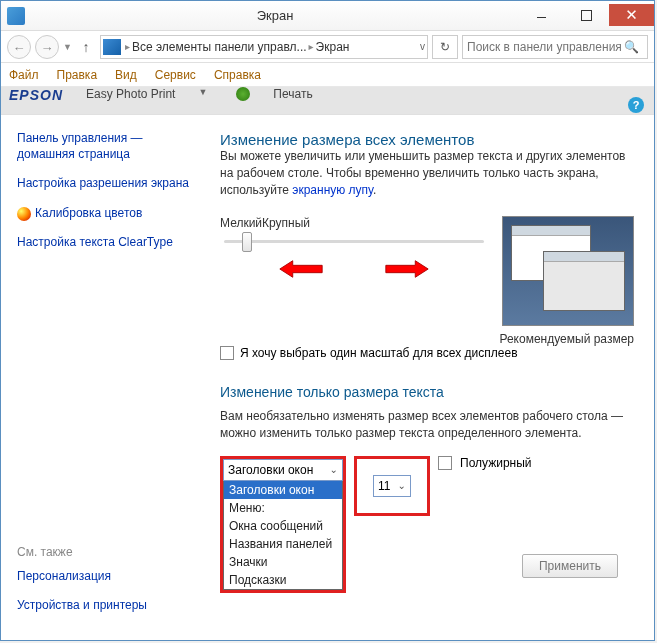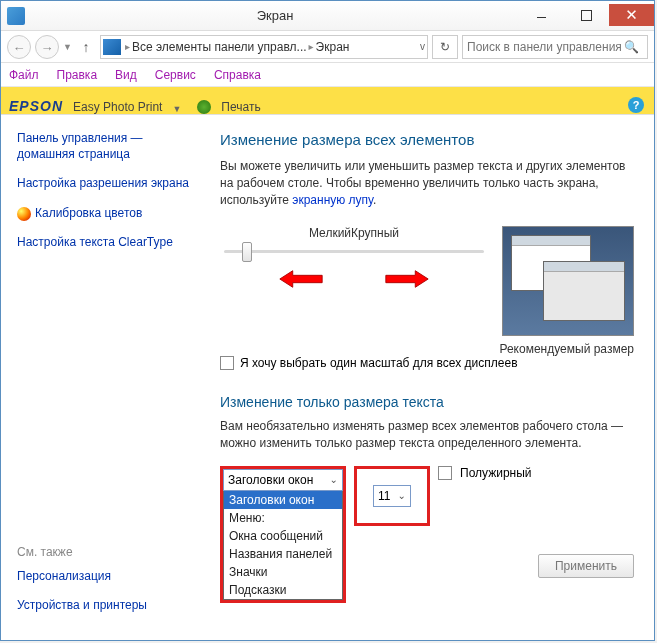--- a/index.html
+++ b/index.html
@@ -19,41 +19,41 @@
 .crumb-box{flex:1;height:24px;border:1px solid #ccc;display:flex;align-items:center;padding:0 2px;background:#fff;gap:2px}
 .crumb-icon{width:18px;height:16px;background:linear-gradient(135deg,#3b8bd4,#1560a8);margin-right:2px}
 .crumb{font-size:12px;color:#333}
 .crumb-sep{color:#888;font-size:10px}
 .crumb-dd{margin-left:auto;color:#666;font-size:10px}
 .refresh{width:26px;height:24px;border:1px solid #ccc;display:flex;align-items:center;justify-content:center;background:#fff;color:#555}
 .search-box{width:186px;height:24px;border:1px solid #ccc;display:flex;align-items:center;padding:0 4px;background:#fff}
 .search-icon{color:#888;font-size:12px;margin-right:4px}
 .search-in{flex:1;border:none;outline:none;font-size:12px;color:#888}
 .menubar{height:24px;display:flex;align-items:center;padding:0 8px;gap:18px;border-bottom:1px solid #e8e8e8}
-.menubar span{font-size:12px;color:#a21caf}
-.epson-bar{height:28px;display:flex;align-items:flex-end;padding:0 8px;gap:10px;border-bottom:1px solid #e0e0e0;background:#fde047}
+.menubar span{font-size:12px;color:#a16207}
+.epson-bar{height:28px;display:flex;align-items:flex-start;padding:0 8px;gap:23px;border-bottom:1px solid #e0e0e0;background:#e5e5e5}
 .epson-logo{color:#1a3d8f;font-weight:bold;font-size:14px;letter-spacing:1px;font-style:italic}
 .epson-txt{color:#444;font-size:12px}
 .epson-dd{color:#666;font-size:9px}
 .print-icon{width:14px;height:14px;background:radial-gradient(circle,#5bb030,#2d7a10);border-radius:50%;margin-left:6px}
 .help-icon{position:absolute;right:10px;top:96px;width:16px;height:16px;background:#29a0d8;color:#fff;border-radius:50%;display:flex;align-items:center;justify-content:center;font-size:11px;font-weight:bold}
 .body-area{display:flex;height:calc(100% - 114px)}
 .sidebar{width:205px;padding:16px 10px 10px 16px;border-right:0}
 .side-link{display:block;color:#0033aa;font-size:12px;margin-bottom:14px;line-height:1.3}
 .side-link.calib{display:flex;align-items:center;gap:4px}
 .calib-icon{width:14px;height:14px;background:radial-gradient(circle at 30% 30%,#ff6,#f80,#c00);border-radius:50%}
 .side-bottom{position:absolute;bottom:18px;left:16px}
 .side-bottom-title{color:#888;font-size:12px;margin-bottom:10px}
 .main{flex:1;padding:16px 20px 10px 14px;position:relative}
-.h1{color:#0d5a8e;font-size:15px;margin-bottom:10px}
+.h1{color:#0d5a8e;font-size:15px;}
 .desc{color:#333;font-size:12px;line-height:1.4;margin-bottom:6px}
 .link{color:#0033cc;}
 .slider-row{display:flex;align-items:flex-start;margin-top:18px;gap:10px}
 .slider-block{flex:1}
-.slider-labels{display:flex;justify-content:center;font-size:12px;color:#333;margin-bottom:2px}
+.slider-labels{display:flex;justify-content:flex-start;font-size:12px;color:#333;margin-bottom:2px}
 .slider-track{position:relative;height:18px;margin:0 4px}
 .track-line{position:absolute;top:8px;left:0;right:0;height:3px;background:#d8d8d8;border-radius:2px}
 .thumb{position:absolute;left:18px;top:0;width:10px;height:20px;background:linear-gradient(#fefefe,#e4e4e4);border:1px solid #9a9a9a;border-radius:2px}
 .arrows{display:flex;justify-content:center;gap:60px;margin-top:8px}
 .arrow{width:46px;height:22px;position:relative}
 .arrow svg{width:100%;height:100%}
 .preview-box{width:132px;height:110px;background:linear-gradient(#3a567a,#5b7aa0);border:1px solid #888;position:relative;margin-left:4px}
 .pv-win{position:absolute;background:#fff;border:1px solid #666}
 .pv1{left:8px;top:8px;width:80px;height:56px}
 .pv2{left:40px;top:34px;width:82px;height:60px;background:#e8e8e8}
@@ -64,21 +64,21 @@
 .h2{color:#0d5a8e;font-size:14px;margin-top:24px;margin-bottom:8px}
 .text-ctrl-row{display:flex;align-items:flex-start;gap:8px;margin-top:14px}
 .red-box{border:3px solid #e02020}
 .select-wrap{position:relative}
 .sel-display{width:120px;height:22px;border:1px solid #7a9ac9;background:#fff;display:flex;align-items:center;padding:0 4px;justify-content:space-between}
 .sel-display .dd{color:#555;font-size:10px}
 .sel-list{width:120px;border:1px solid #666;border-top:none;background:#fff}
 .sel-opt{padding:2px 5px;font-size:12px;color:#222}
 .sel-opt.selected{background:#2a6fc9;color:#fff}
 .size-sel{width:38px;height:22px;border:1px solid #7a9ac9;display:flex;align-items:center;justify-content:space-between;padding:0 4px;background:#fff}
-.apply-btn{position:absolute;right:20px;bottom:62px;height:24px;padding:0 16px;background:linear-gradient(#fefefe,#e8e8e8);border:1px solid #b0b0b0;border-radius:2px;color:#777;font-size:12px}
+.apply-btn{position:absolute;right:36px;bottom:62px;height:24px;padding:0 16px;background:linear-gradient(#fefefe,#e8e8e8);border:1px solid #b0b0b0;border-radius:2px;color:#777;font-size:12px}
 </style>
 </head>
 <body>
 
 <div class="window">
 
   <div class="titlebar">
     <div class="sys-icon"></div>
     <div class="title">Экран</div>
     <div class="winbtns">

